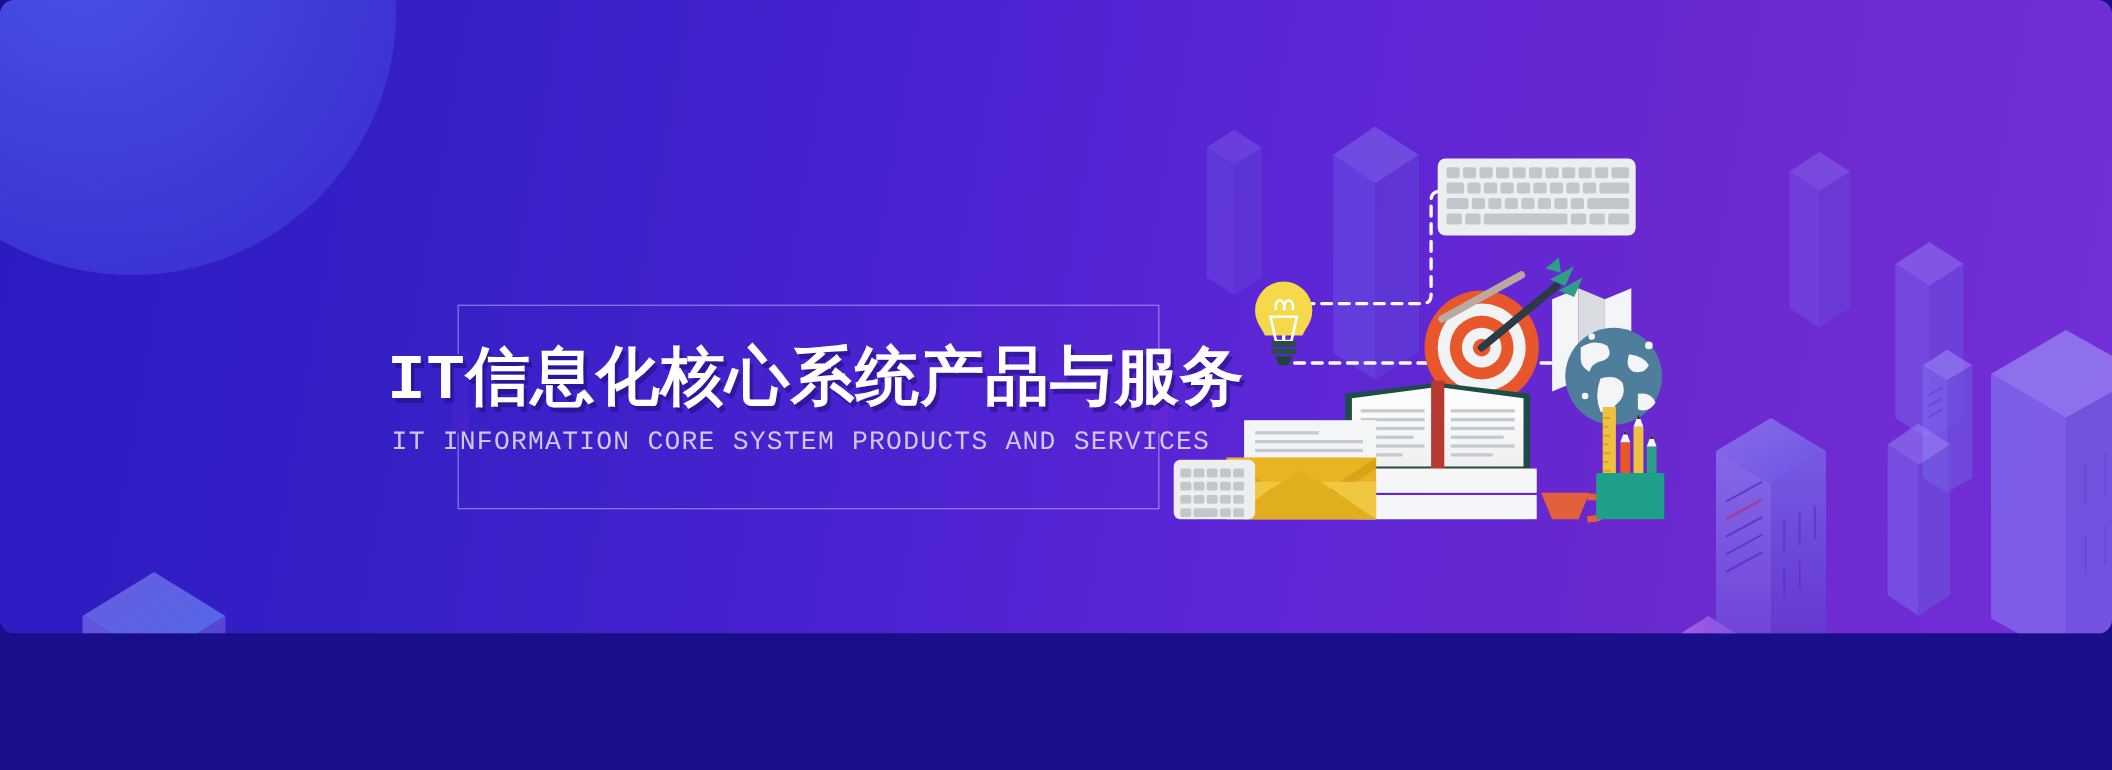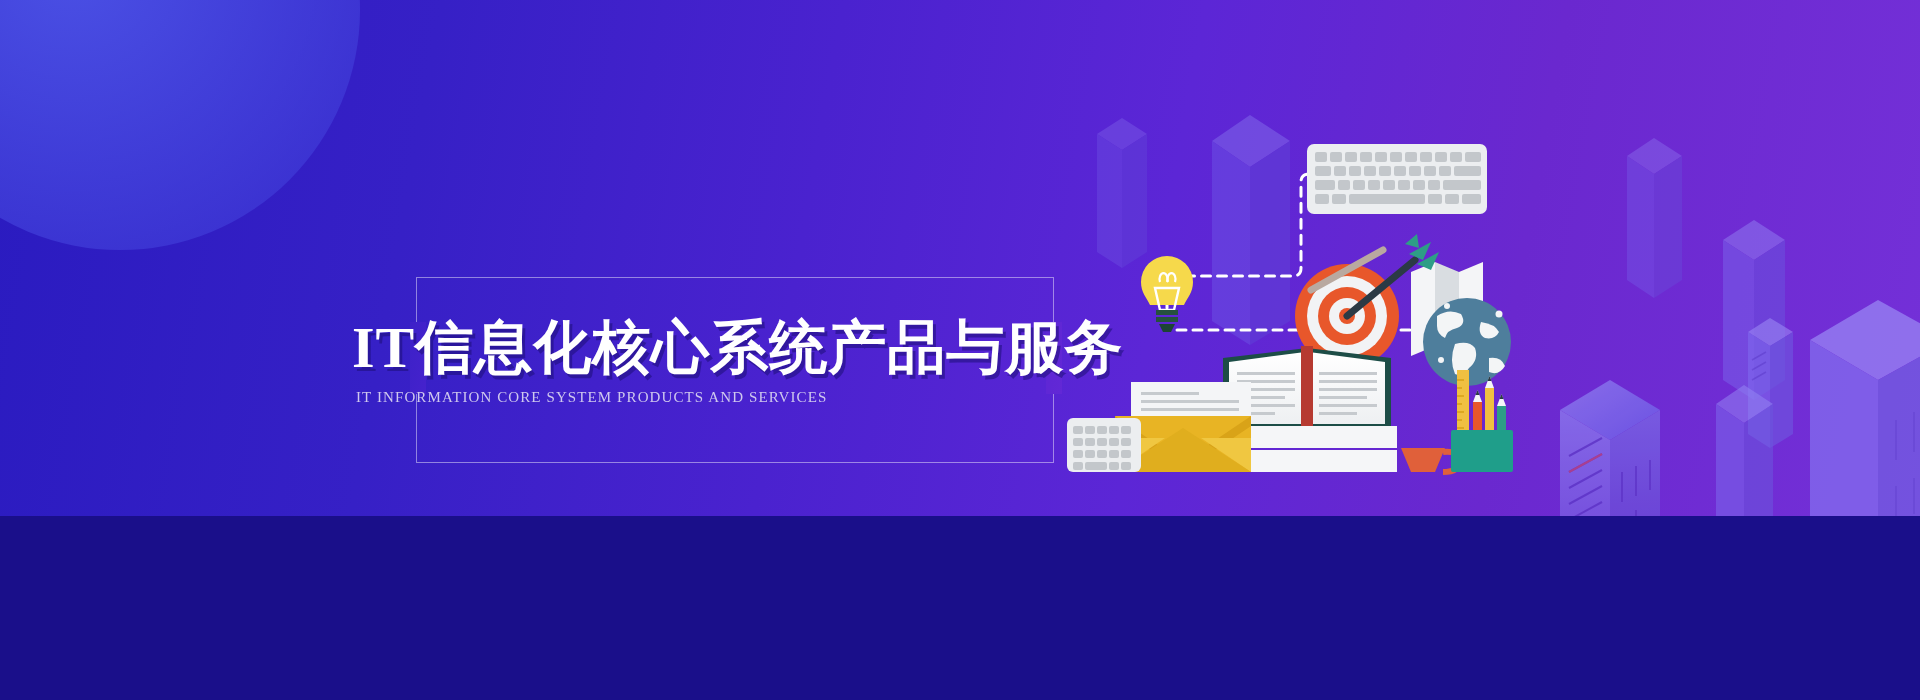--- a/index.html
+++ b/index.html
@@ -1,22 +1,23 @@
 <!DOCTYPE html>
 <html><head>
 <meta charset="utf-8">
 <style>
   html,body{margin:0;padding:0;background:#1a0f8a;}
   *{box-sizing:border-box;}
   .banner{
     position:relative;
-    width:1920px;height:516px;
+    width:1920px;height:576px;
     overflow:hidden;
-    font-family:Liberation Serif, serif;
+    font-family:Liberation Mono, monospace;
     background:linear-gradient(100deg,#2a1bc0 0%,#3620c6 22%,#4a22cf 42%,#5c26d6 60%,#6a28cf 78%,#7430d8 100%);
+    border-radius:13px;
   }
   
   .bg-circle{position:absolute;border-radius:50%;}
   .circle-tl{
     left:-120px;top:-230px;width:480px;height:480px;
     background:radial-gradient(circle at 40% 40%,rgba(80,90,235,.85),rgba(58,50,210,.55));
   }
   .circle-bl{
     left:680px;top:620px;width:440px;height:440px;
     background:radial-gradient(circle at 35% 30%,rgba(72,86,228,.75),rgba(56,48,205,.45));
@@ -42,21 +43,21 @@
     font-size:58px;
     font-weight:bold;
     letter-spacing:1px;
     color:#ffffff;
     white-space:nowrap;
     line-height:1.05;
     text-shadow:3px 4px 0 rgba(30,14,120,.55);
   }
   .subtitle{
     margin:10px 0 0 4px;
-    font-size:15px;
+    font-size:24px;
     letter-spacing:1.1px;
     color:#cfc8ee;
     white-space:nowrap;
   }
   
   .illus{position:absolute;left:1115px;top:130px;width:420px;height:340px;}
   .illus svg{display:block;overflow:visible;}
 </style>
 </head>
 <body>

